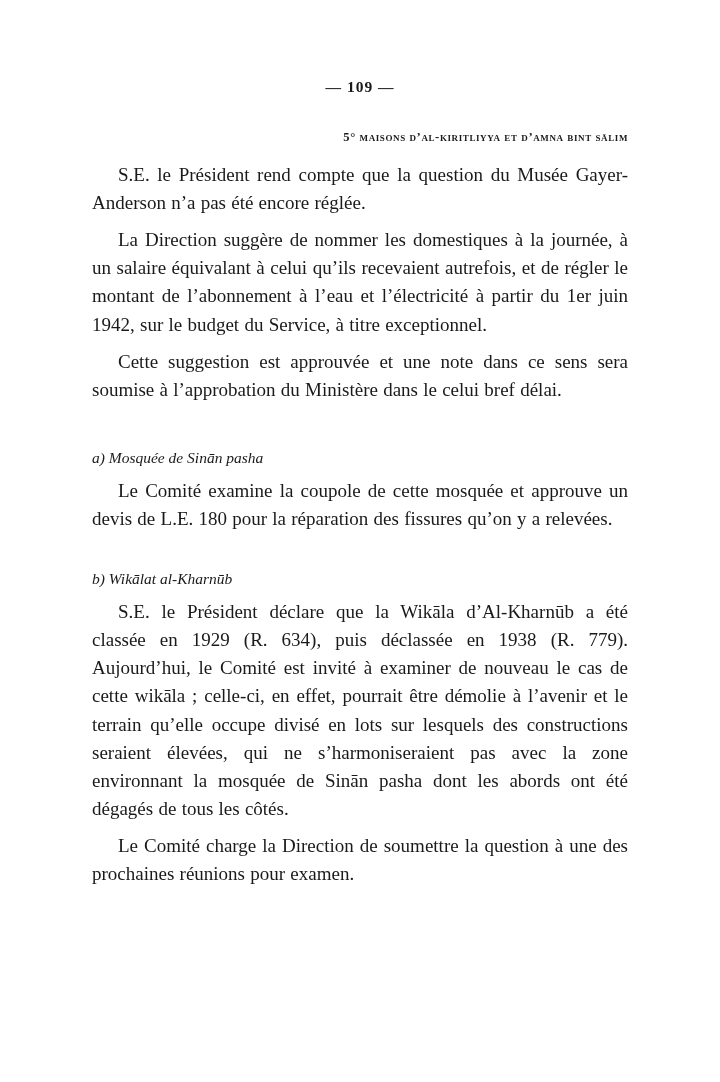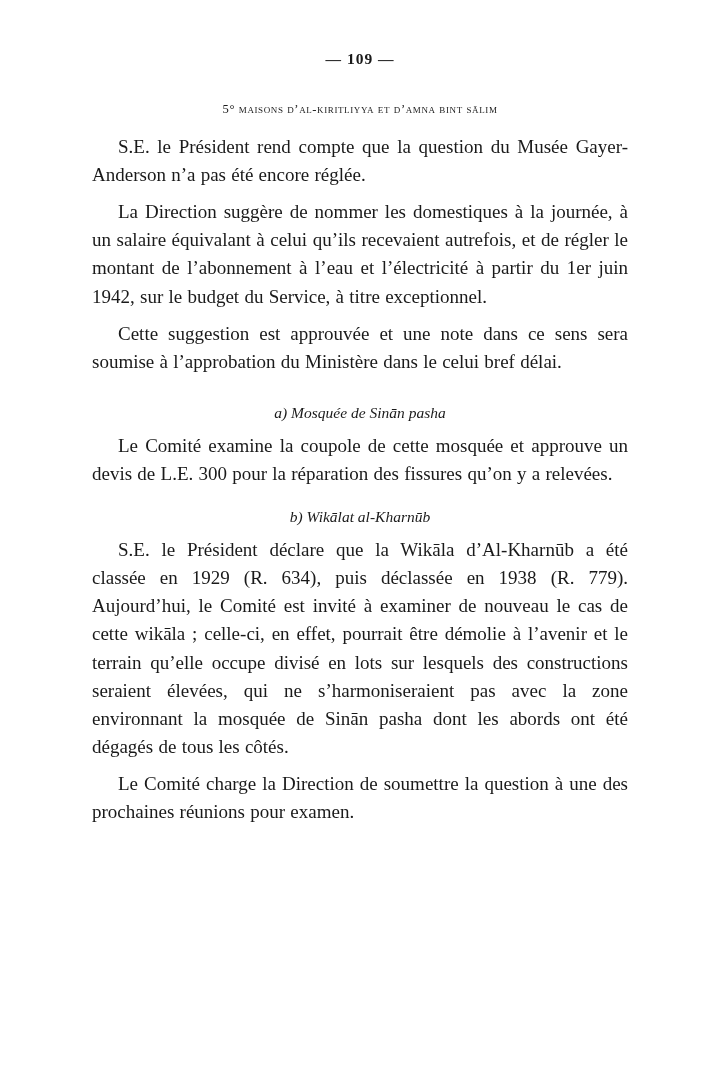--- a/index.html
+++ b/index.html
@@ -12,44 +12,44 @@
     height: 1082px;
     font-family: "Liberation Serif", serif;
     color: #1a1a1a;
     position: relative;
     overflow: hidden;
   }
   .page {
     width: 720px;
     height: 964px;
     box-sizing: border-box;
-    padding: 50px 92px 40px 92px;
+    padding: 78px 92px 40px 92px;
     position: relative;
   }
   .page-number {
     text-align: center;
     font-size: 15.5px;
     letter-spacing: 1px;
     margin: 0 0 34px 0;
     font-weight: bold;
   }
   .section-heading {
-    text-align: center;
+    text-align: right;
     font-size: 12.6px;
     font-variant: small-caps;
     text-transform: lowercase;
     letter-spacing: 0.6px;
     margin: 0 0 16px 0;
-    font-weight: normal;
+    font-weight: bold;
   }
   .sub-heading {
-    text-align: center;
+    text-align: left;
     font-size: 15.5px;
     font-style: italic;
-    margin: 3px 0 10px 0;
+    margin: 20px 0 10px 0;
     font-weight: normal;
   }
   p.body-text {
     font-size: 19px;
     line-height: 1.48;
     text-align: justify;
     text-justify: inter-word;
     margin: 0 0 9px 0;
     text-indent: 26px;
     word-spacing: 0.5px;
@@ -71,21 +71,21 @@
 
   <p class="body-text">La Direction suggère de nommer les domestiques à la journée, à un salaire équivalant à celui qu’ils recevaient autrefois, et de régler le montant de l’abonnement à l’eau et l’électricité à partir du 1er juin 1942, sur le budget du Service, à titre exceptionnel.</p>
 
   <p class="body-text">Cette suggestion est approuvée et une note dans ce sens sera soumise à l’approbation du Ministère dans le celui bref délai.</p>
 
   <div class="gap-med"></div>
 
 
   <div class="sub-heading">a) Mosquée de Sinān pasha</div>
 
-  <p class="body-text">Le Comité examine la coupole de cette mosquée et approuve un devis de L.E. 300 pour la réparation des fissures qu’on y a relevées.</p>
+  <p class="body-text">Le Comité examine la coupole de cette mosquée et approuve un devis de L.E. 180 pour la réparation des fissures qu’on y a relevées.</p>
 
   <div class="gap-small"></div>
 
   <div class="sub-heading">b) Wikālat al-Kharnūb</div>
 
   <p class="body-text">S.E. le Président déclare que la Wikāla d’Al-Kharnūb a été classée en 1929 (R. 634), puis déclassée en 1938 (R. 779). Aujourd’hui, le Comité est invité à examiner de nouveau le cas de cette wikāla ; celle-ci, en effet, pourrait être démolie à l’avenir et le terrain qu’elle occupe divisé en lots sur lesquels des constructions seraient élevées, qui ne s’harmoniseraient pas avec la zone environnant la mosquée de Sinān pasha dont les abords ont été dégagés de tous les côtés.</p>
 
   <p class="body-text">Le Comité charge la Direction de soumettre la question à une des prochaines réunions pour examen.</p>
 
   <div class="gap-large"></div>

